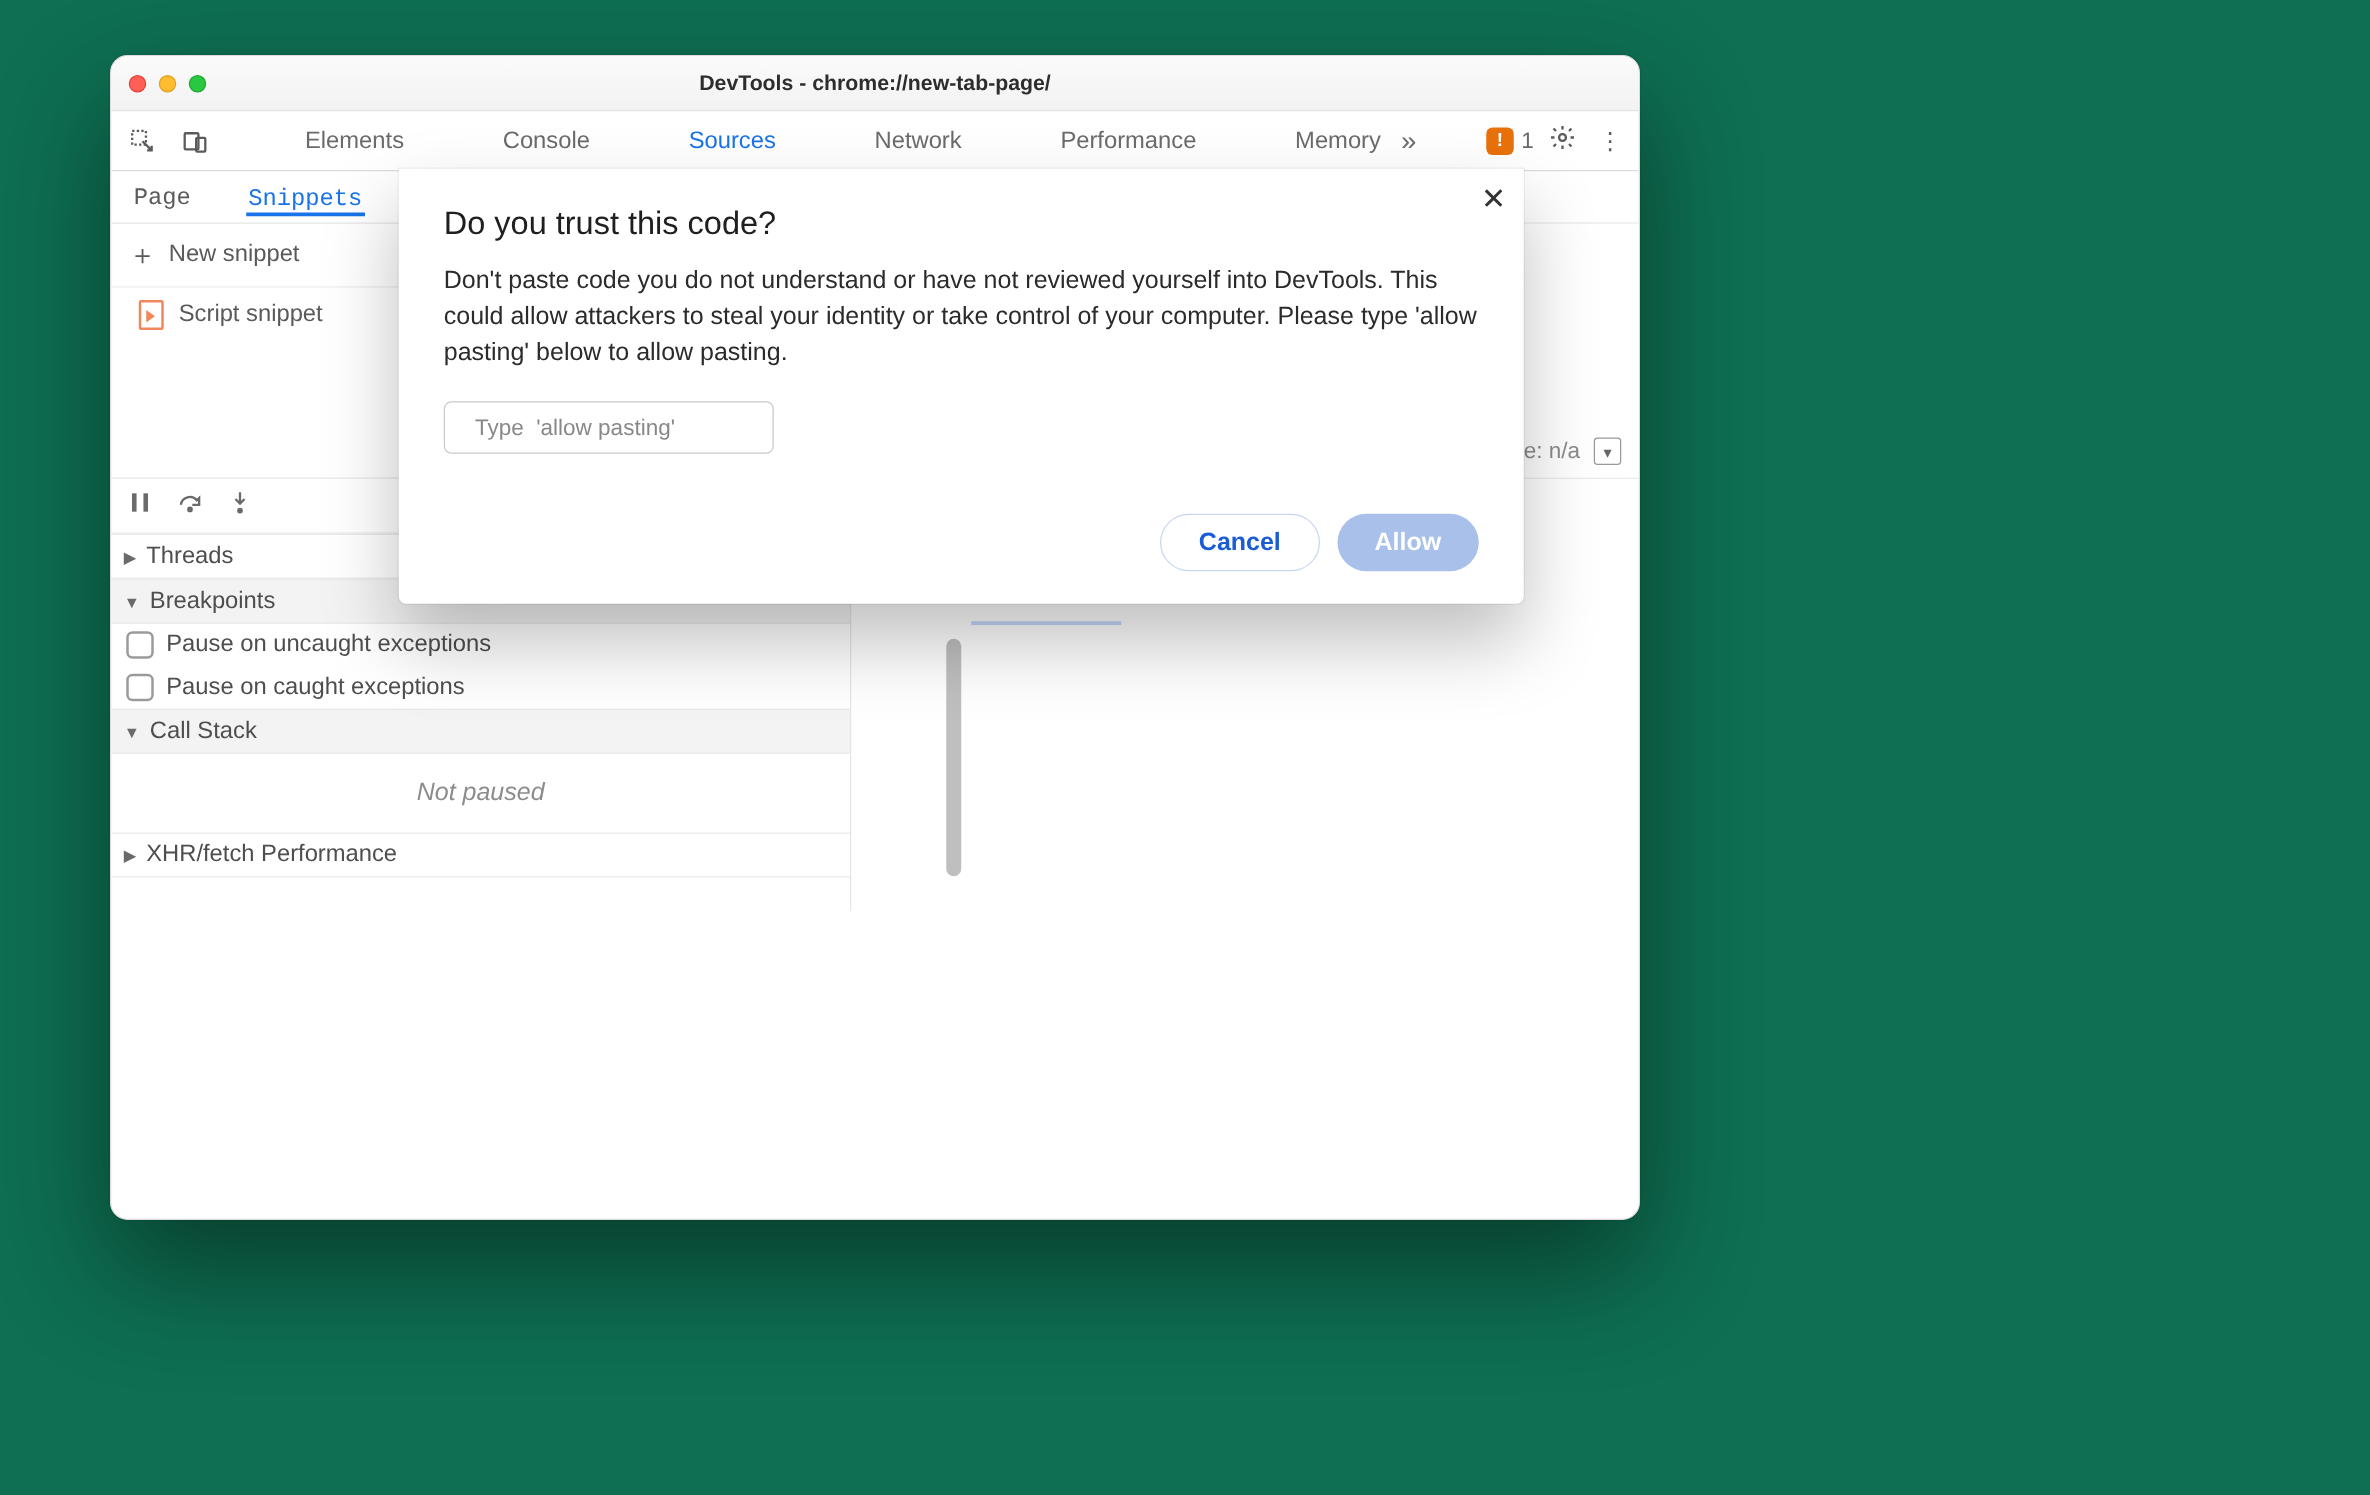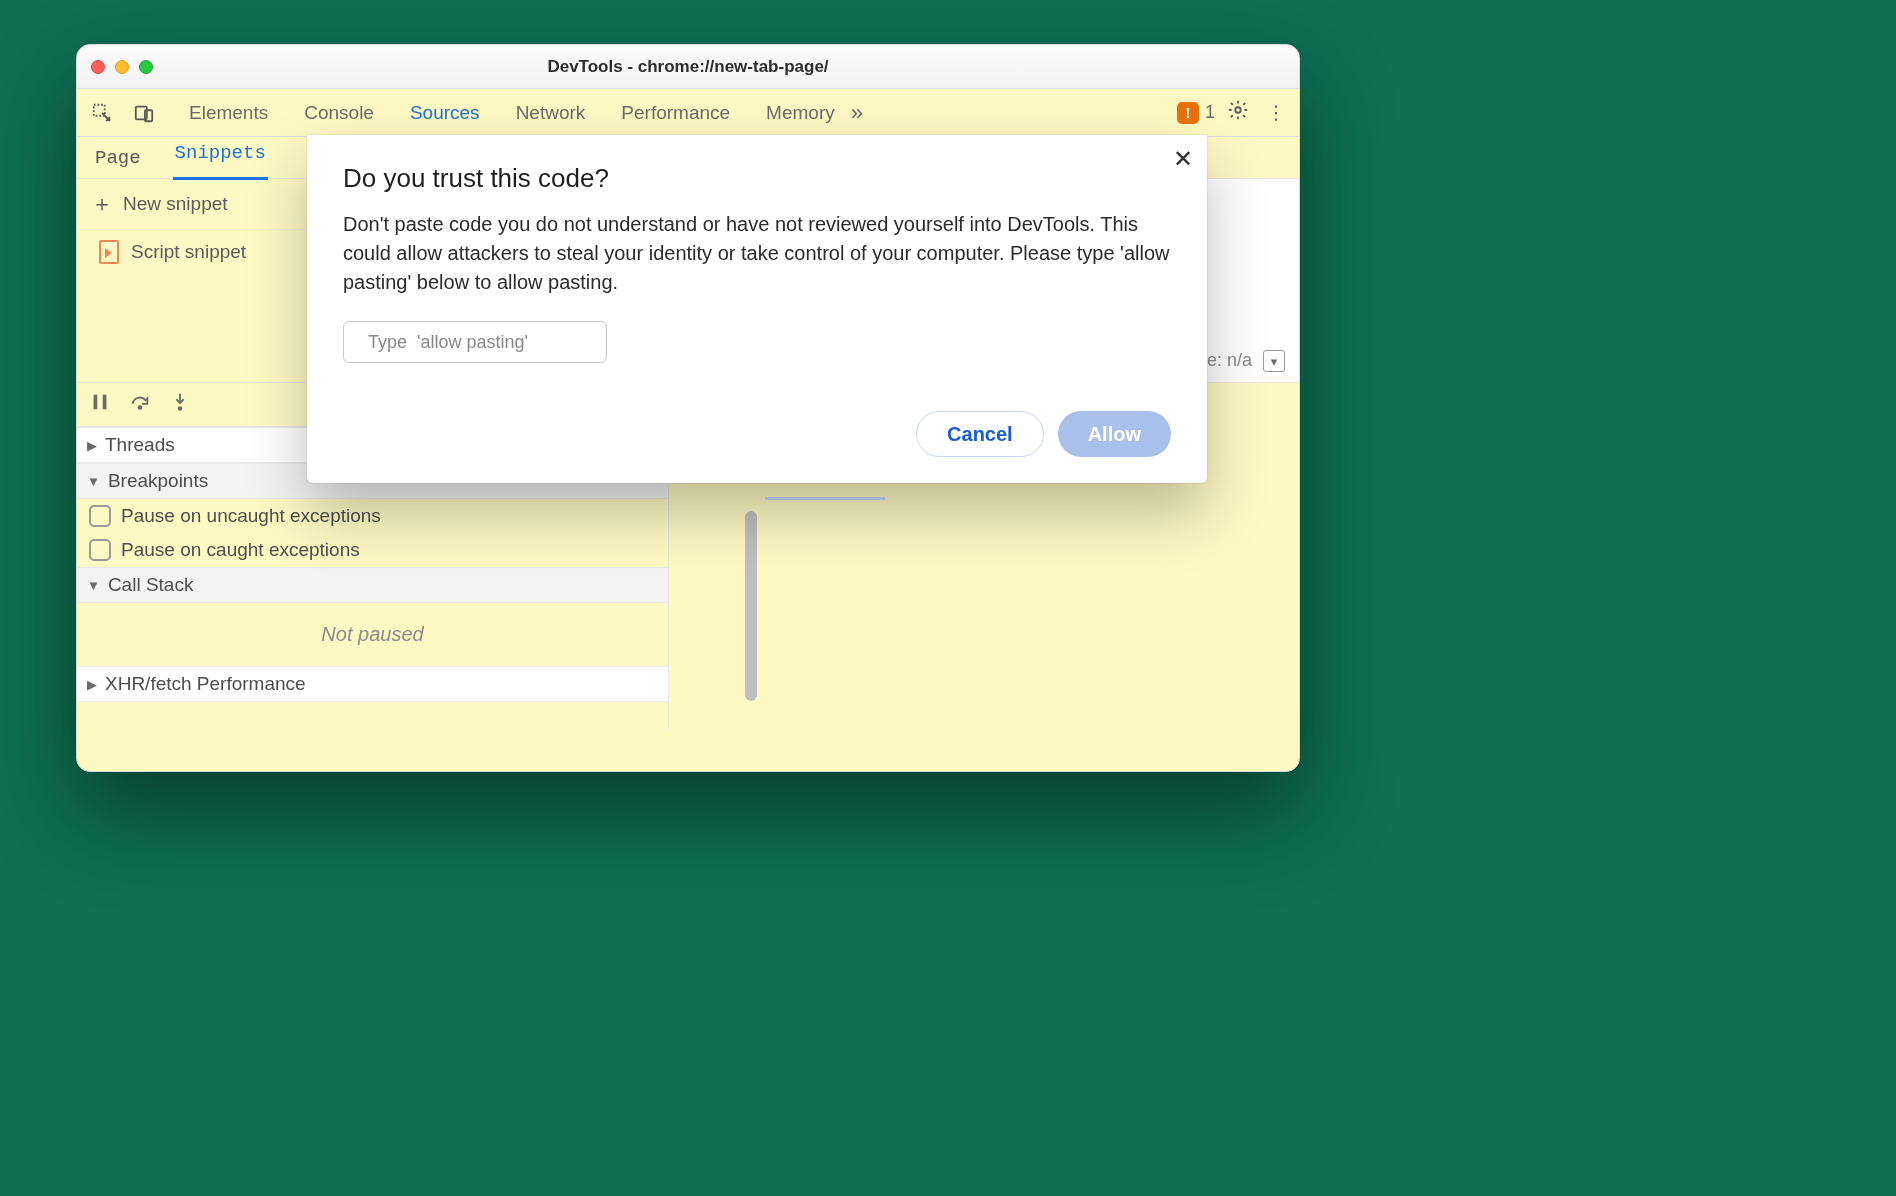--- a/index.html
+++ b/index.html
@@ -10,23 +10,23 @@
     display: flex;
     align-items: flex-start;
     justify-content: center;
     width: 1896px;
     height: 1196px;
     overflow: hidden;
   }
   .stage { position: relative; width: 1896px; height: 1196px; }
   .mac-window {
     position: absolute;
-    left: 76px; top: 44px;
-    width: 1224px; height: 728px;
-    background: #fef9c3;
+    left: 88px; top: 44px;
+    width: 1224px; height: 932px;
+    background: #ffffff;
     border-radius: 14px;
     box-shadow: 0 40px 90px rgba(0,0,0,.45), 0 0 0 1px rgba(0,0,0,.05);
     border: 1px solid #dcdcdc;
     overflow: hidden;
   }
   
   .titlebar {
     height: 44px;
     display: flex; align-items: center;
     border-bottom: 1px solid #e2e2e2;
@@ -53,21 +53,21 @@
     gap: 8px;
     font-size: 19px;
     color:#6b6b6b;
     position: relative;
   }
   .toolbtn {
     width:34px; height:34px; display:flex; align-items:center; justify-content:center;
     color:#5a5a5a;
   }
   .tabs { display:flex; gap: 36px; margin-left: 20px; }
-  .tab { cursor:default; color:#6b6b6b; }
+  .tab { cursor:default; color:#6b6b6b;margin-left:43px; }
   .tab.active { color:#1a73e8; }
   .chev { margin-left: 8px; color:#6b6b6b; font-size:22px;}
   .tabstrip .spacer { flex:1; }
   .warn-badge {
     display:flex; align-items:center; gap:6px;
     color:#6b6b6b; font-size:18px;
   }
   .warn-badge .ico {
     width:22px; height:22px; border-radius:5px; background:#e8710a;
     display:flex; align-items:center; justify-content:center;
@@ -81,21 +81,22 @@
     display:flex; align-items:center; gap:30px;
     padding: 0 16px;
     border-bottom: 1px solid #e6e6e6;
     font-size: 19px;
     color:#5a5a5a;
   }
   .subtab { padding: 6px 2px; font-family: Liberation Mono, monospace; }
   .subtab.active {
     color:#1a73e8;
     border-bottom: 3px solid #1a73e8;
-    padding-bottom: 13px;
+    padding-bottom: 0;
+    margin-left: 12px;
   }
 
   
   .middle {
     display:flex;
     height: 204px;
     border-bottom: 1px solid #e6e6e6;
   }
   .sidebar {
     width: 570px;

